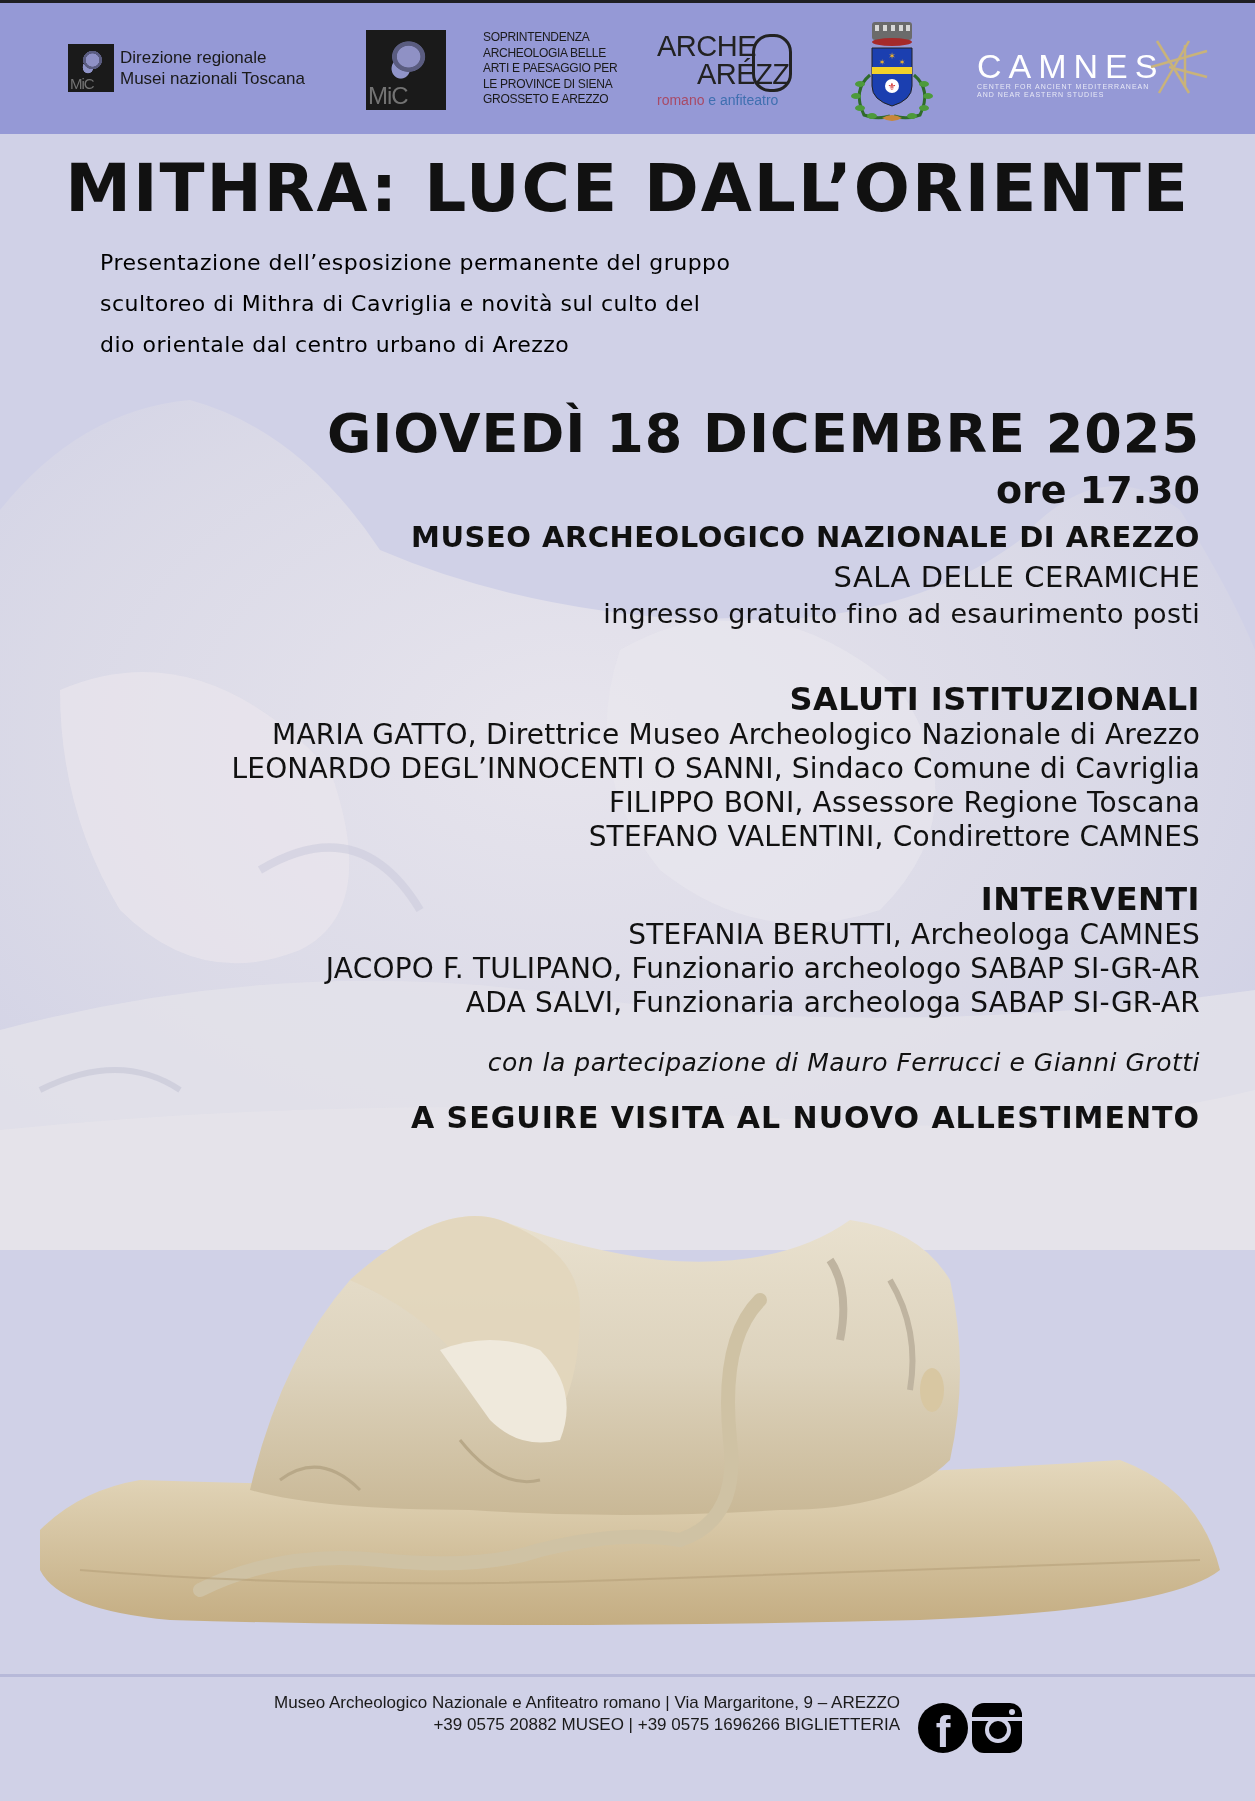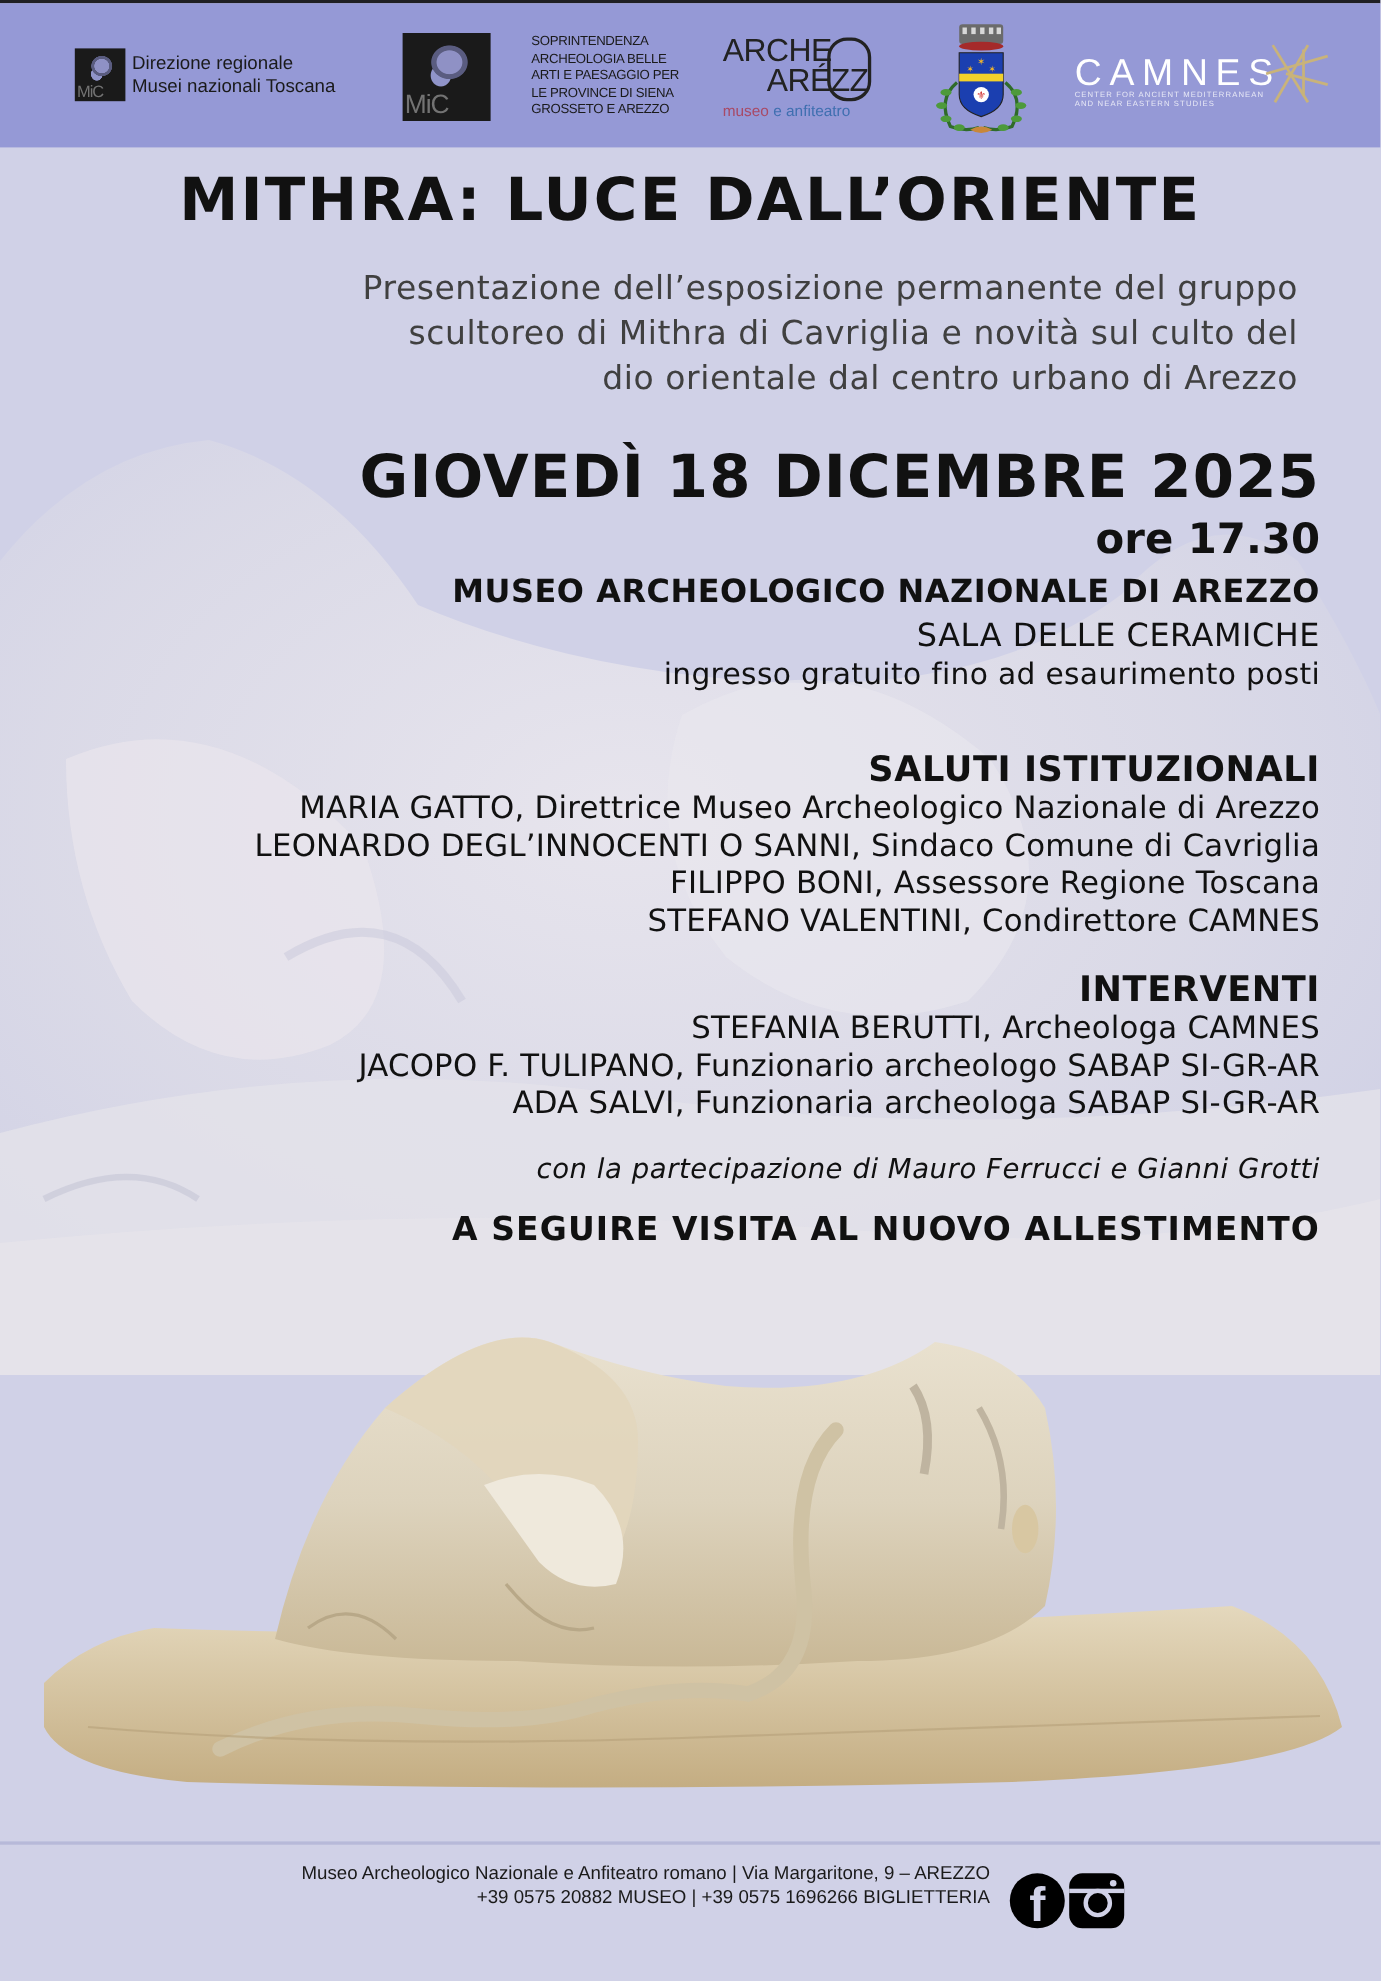--- a/index.html
+++ b/index.html
@@ -44,25 +44,25 @@
   .camnes .name { font-size: 34px; letter-spacing: 7px; font-weight: 300; line-height: 34px; }
   .camnes .tag { font-size: 7px; letter-spacing: 1px; line-height: 8px; color: #e8e9f6; text-transform: uppercase; }
 
   
   .bg-sculpt { position: absolute; left: 0; top: 390px; width: 1255px; height: 860px; overflow: hidden; }
   .bg-sculpt svg { width: 100%; height: 100%; }
 
   .main-title {
     position: absolute; left: 0; top: 150px; width: 1255px; text-align: center;
     font-family: "DejaVu Sans", sans-serif; font-weight: bold;
-    font-size: 54px; letter-spacing: 2px; color: #111;
+    font-size: 66px; letter-spacing: 2px; color: #111;
   }
   .subtitle {
-    position: absolute; left: 100px; top: 242px; width: 1080px; text-align: right;
-    font-size: 30px; line-height: 41px; color: #404040; letter-spacing: 0.5px;
+    position: absolute; left: 100px; top: 242px; width: 1080px; text-align: left;
+    font-size: 22px; line-height: 41px; color: #000000; letter-spacing: 0.5px;
   }
   .right-col { position: absolute; right: 55px; text-align: right; }
   .date-line { top: 402px; font-size: 54px; font-weight: bold; letter-spacing: 1px; }
   .time-line { top: 468px; font-size: 38px; font-weight: bold; }
   .venue-line { top: 520px; font-size: 29px; font-weight: bold; letter-spacing: 0.5px; }
   .room-line { top: 560px; font-size: 29px; letter-spacing: 0.5px; }
   .entry-line { top: 598px; font-size: 27px; letter-spacing: 0.3px; }
 
   .sec-head { font-size: 32px; font-weight: bold; letter-spacing: 0.5px; }
   .sec-list { font-size: 28px; line-height: 34px; letter-spacing: 0.2px; }
@@ -116,21 +116,21 @@
       <div>ARTI E PAESAGGIO PER</div>
       <div>LE PROVINCE DI SIENA</div>
       <div>GROSSETO E AREZZO</div>
     </div>
   </div>
 
   <div class="logo archeo" style="left:657px; top:29px; width:140px; height:80px;">
     <div class="big">ARCHE</div>
     <div class="big" style="transform:scaleX(1);margin-left:40px;">ARÉZZ</div>
     <div class="ring"></div>
-    <div class="sub"><span class="r">museo</span><span class="b"> e anfiteatro</span></div>
+    <div class="sub"><span class="r">romano</span><span class="b"> e anfiteatro</span></div>
   </div>
 
   <div class="crest">
     <svg viewBox="0 0 100 105" width="100" height="105">
 
       <rect x="30" y="2" width="40" height="18" rx="3" fill="#6b6b6b"></rect>
       <rect x="33" y="5" width="4" height="6" fill="#d8d8d8"></rect>
       <rect x="41" y="5" width="4" height="6" fill="#d8d8d8"></rect>
       <rect x="49" y="5" width="4" height="6" fill="#d8d8d8"></rect>
       <rect x="57" y="5" width="4" height="6" fill="#d8d8d8"></rect>

